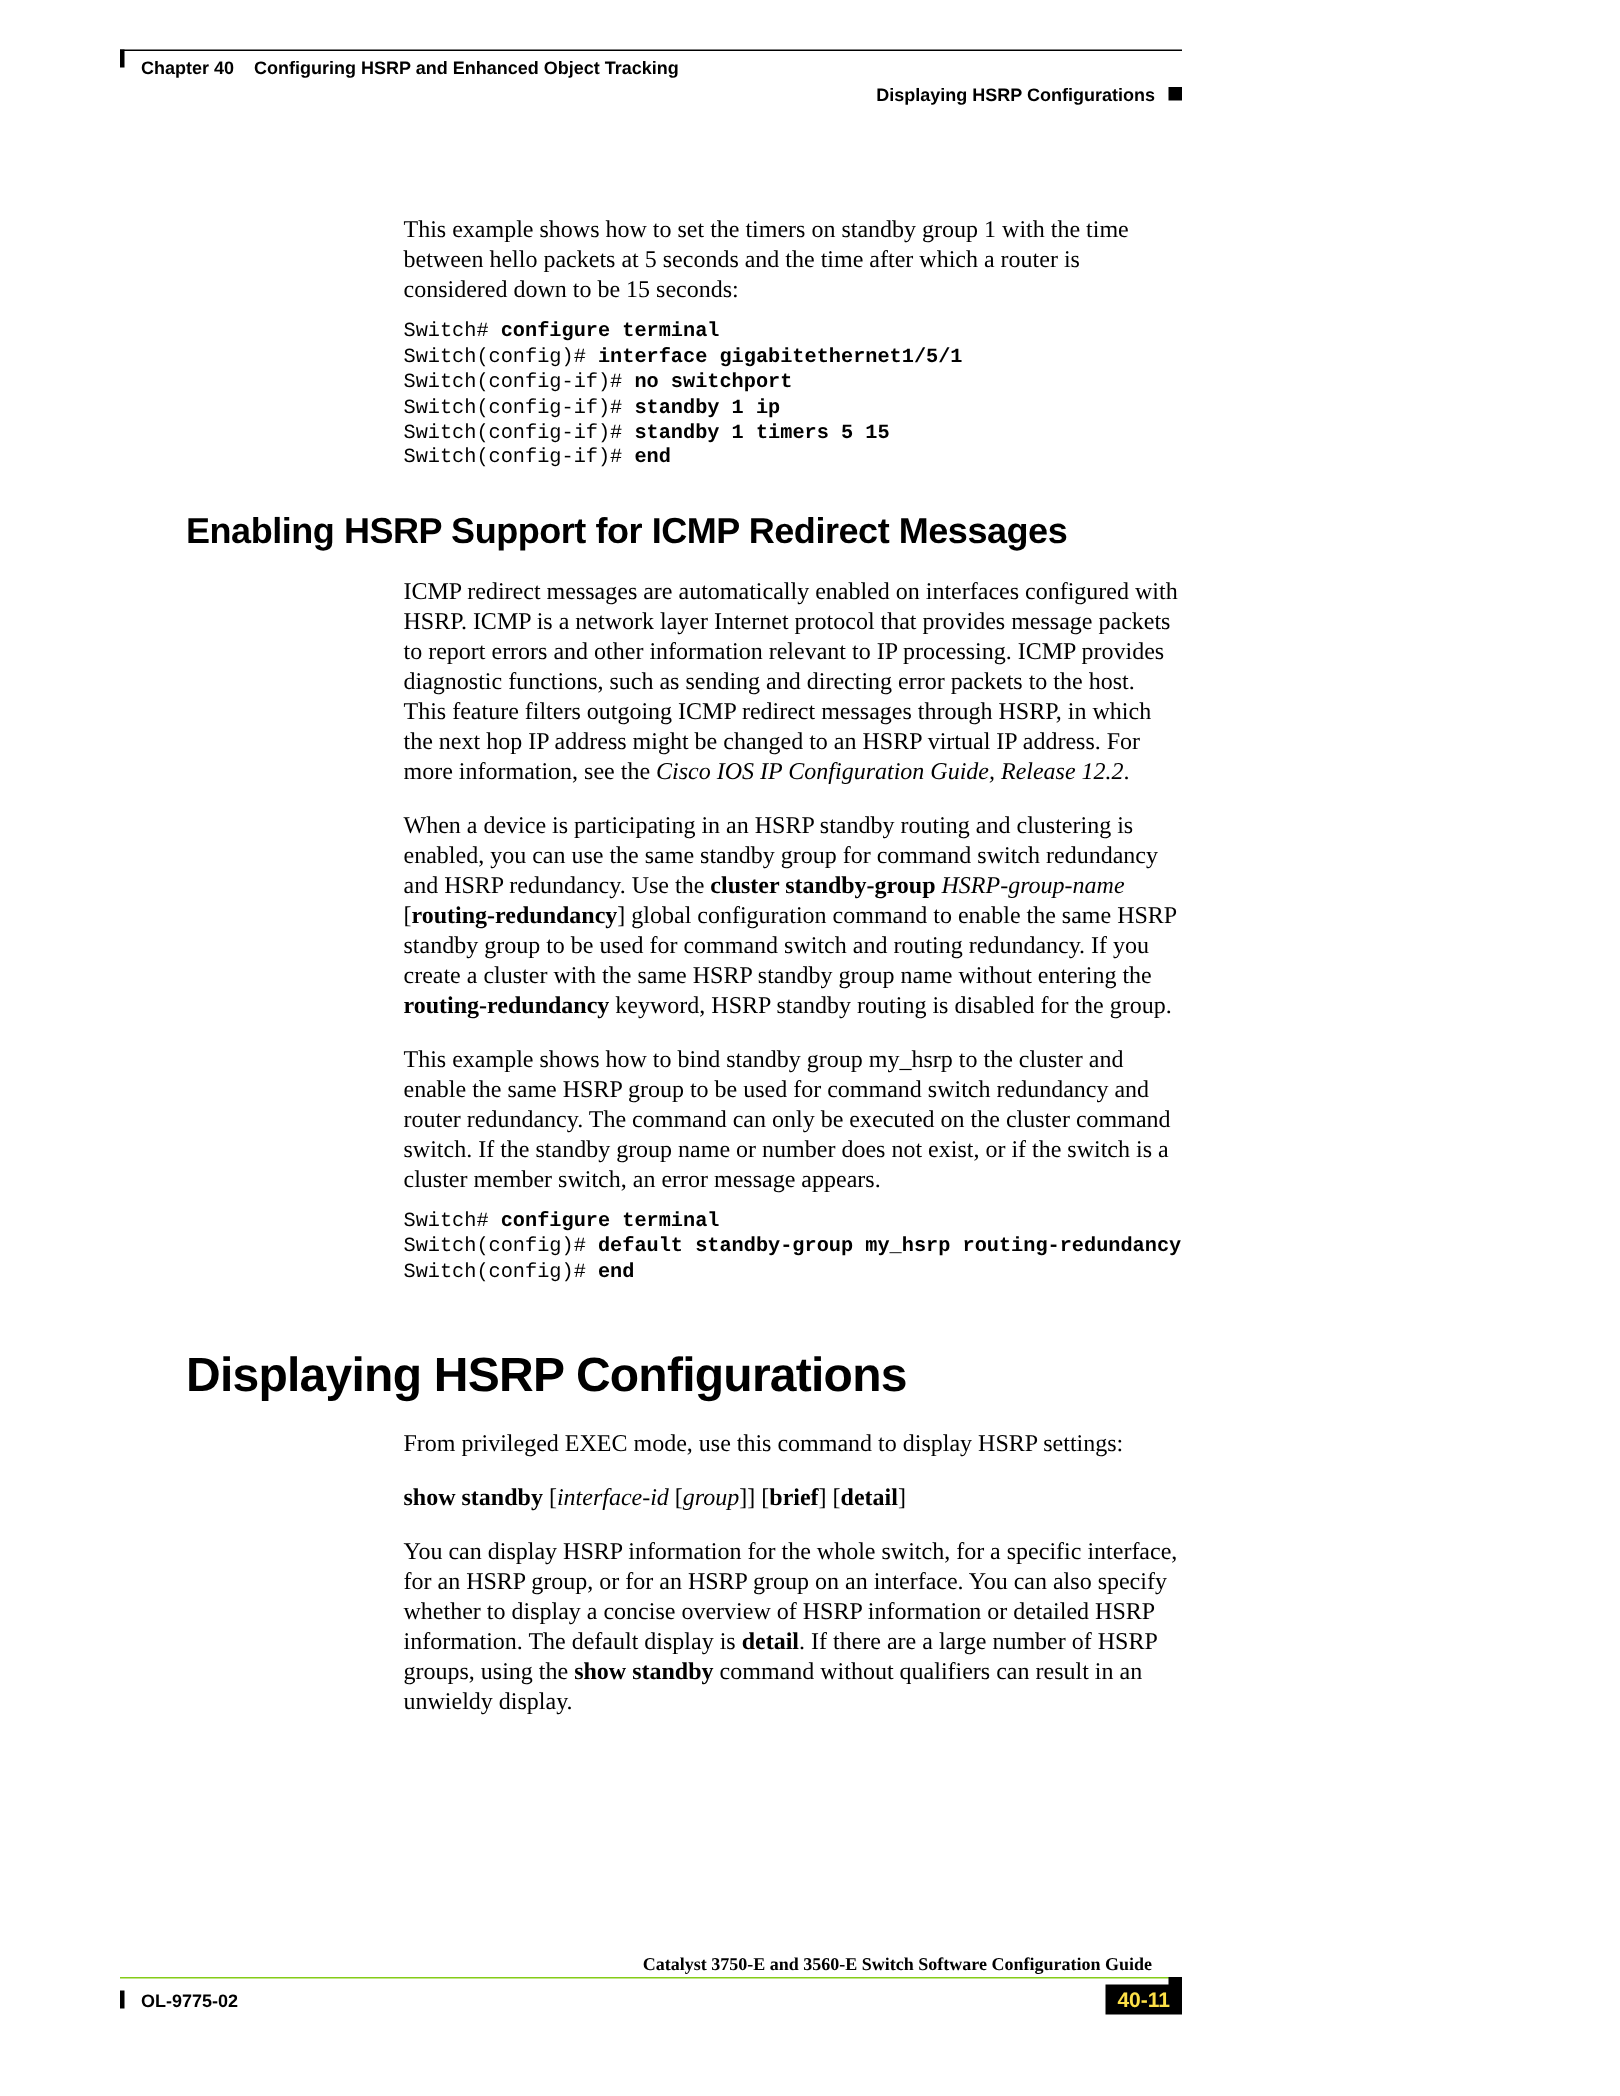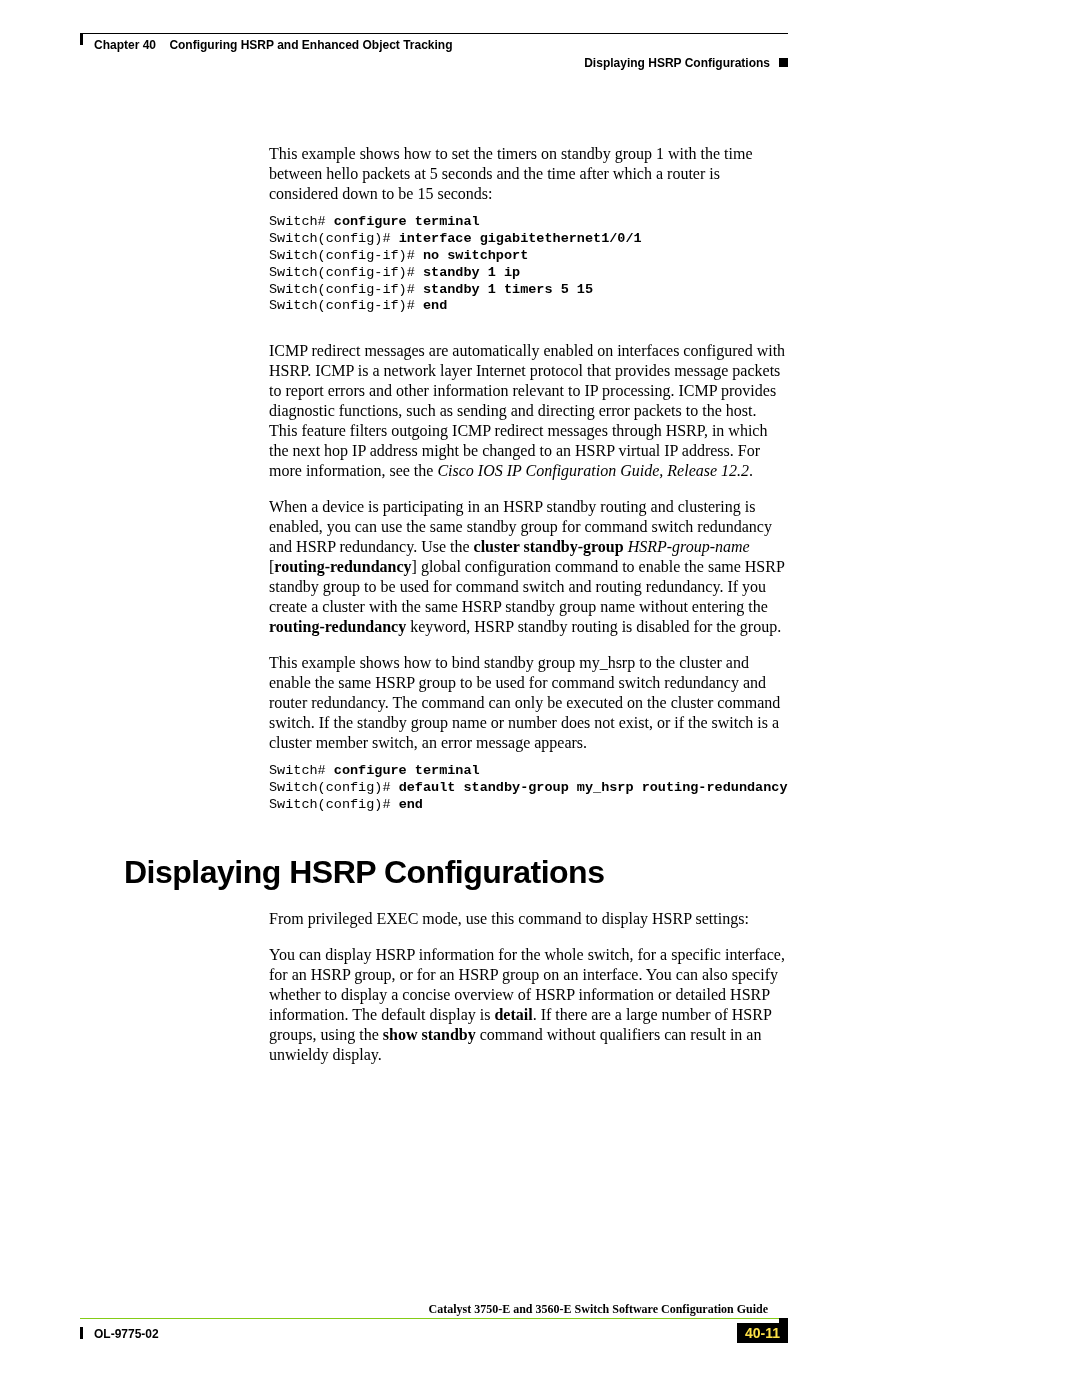--- a/index.html
+++ b/index.html
@@ -166,42 +166,44 @@
     </div>
     <div class="header-sub">Displaying HSRP Configurations</div>
     <div class="header-tab"></div>
   </div>
 
   <div class="content">
 
     <p class="body-text">This example shows how to set the timers on standby group 1 with the time between hello packets at 5 seconds and the time after which a router is considered down to be 15 seconds:</p>
 
     <div class="code-block"><span>Switch# </span><b>configure terminal</b>
-<span>Switch(config)# </span><b>interface gigabitethernet1/0/1</b>
+<span>Switch(config)# </span><b>interface gigabitethernet1/5/1</b>
 <span>Switch(config-if)# </span><b>no switchport</b>
 <span>Switch(config-if)# </span><b>standby 1 ip</b>
 <span>Switch(config-if)# </span><b>standby 1 timers 5 15</b>
 <span>Switch(config-if)# </span><b>end</b></div>
 
+    <h2>Enabling HSRP Support for ICMP Redirect Messages</h2>
 
     <p class="body-text"><span>ICMP redirect messages are automatically enabled on interfaces configured with HSRP. ICMP is a network layer Internet protocol that provides message packets to report errors and other information relevant to IP processing. ICMP provides diagnostic functions, such as sending and directing error packets to the host. This feature filters outgoing ICMP redirect messages through HSRP, in which the next hop IP address might be changed to an HSRP virtual IP address. For more information, see the </span><em>Cisco IOS IP Configuration Guide, Release 12.2</em><span>.</span></p>
 
 
     <p class="body-text"><span>When a device is participating in an HSRP standby routing and clustering is enabled, you can use the same standby group for command switch redundancy and HSRP redundancy. Use the </span><b>cluster standby-group</b><span> </span><em>HSRP-group-name</em><span> [</span><b>routing-redundancy</b><span>] global configuration command to enable the same HSRP standby group to be used for command switch and routing redundancy. If you create a cluster with the same HSRP standby group name without entering the </span><b>routing-redundancy</b><span> keyword, HSRP standby routing is disabled for the group.</span></p>
 
     <p class="body-text">This example shows how to bind standby group my_hsrp to the cluster and enable the same HSRP group to be used for command switch redundancy and router redundancy. The command can only be executed on the cluster command switch. If the standby group name or number does not exist, or if the switch is a cluster member switch, an error message appears.</p>
 
     <div class="code-block"><span>Switch# </span><b>configure terminal</b>
 <span>Switch(config)# </span><b>default standby-group my_hsrp routing-redundancy</b>
 <span>Switch(config)# </span><b>end</b></div>
 
     <h1>Displaying HSRP Configurations</h1>
 
     <p class="body-text">From privileged EXEC mode, use this command to display HSRP settings:</p>
 
+    <p class="body-text"><b>show standby</b><span> [</span><em>interface-id</em><span> [</span><em>group</em><span>]] [</span><b>brief</b><span>] [</span><b>detail</b><span>]</span></p>
 
     <p class="body-text"><span>You can display HSRP information for the whole switch, for a specific interface, for an HSRP group, or for an HSRP group on an interface. You can also specify whether to display a concise overview of HSRP information or detailed HSRP information. The default display is </span><b>detail</b><span>. If there are a large number of HSRP groups, using the </span><b>show standby</b><span> command without qualifiers can result in an unwieldy display.</span></p>
 
   </div>
 
   <div class="footer">
     <div class="footer-title">Catalyst 3750-E and 3560-E Switch Software Configuration Guide</div>
     <div class="footer-line">
       <div class="footer-tab"></div>
       <div class="footer-left-bar"></div>

